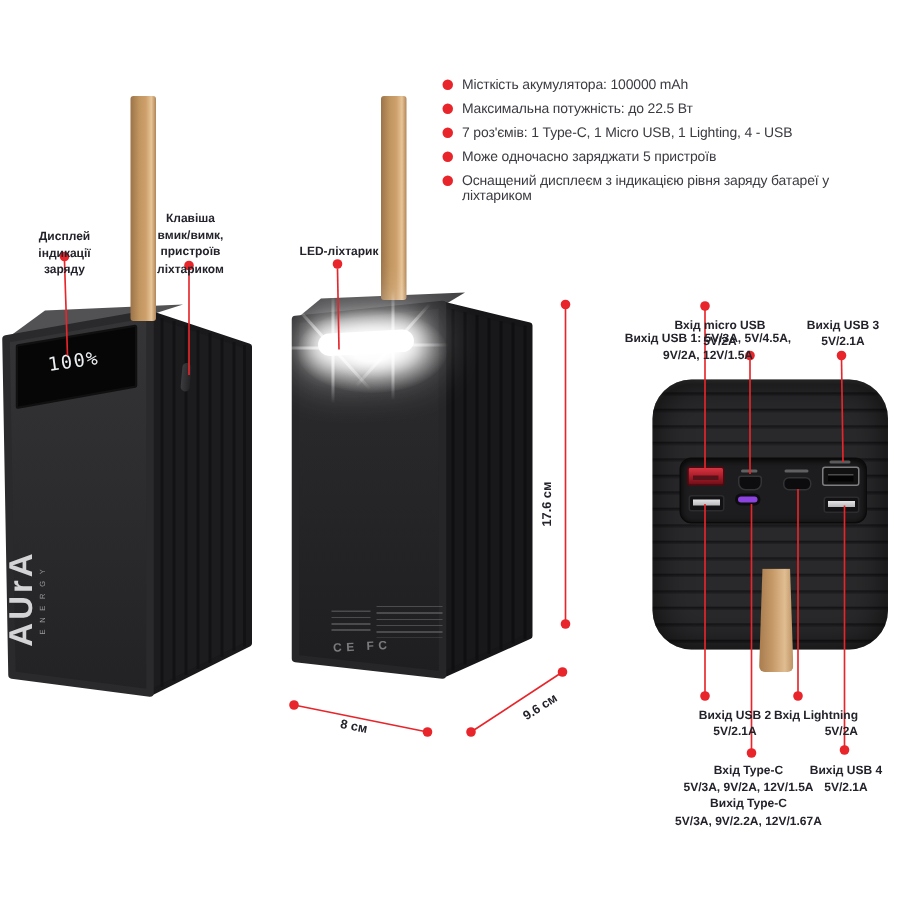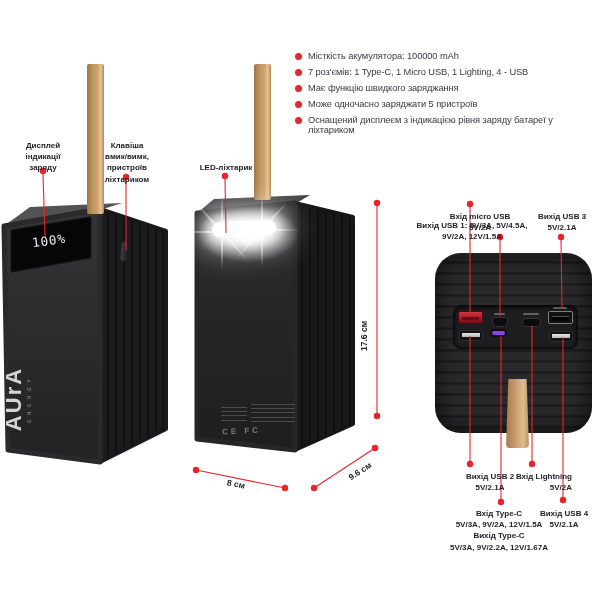--- a/index.html
+++ b/index.html
@@ -216,37 +216,37 @@
   </g>
 </svg>
 
 <div class="abs features">
   <div class="feature-item">
       <span class="bullet"></span>
       <span>Місткість акумулятора: 100000 mAh</span>
     </div>
   <div class="feature-item">
       <span class="bullet"></span>
+      <span>Максимальна потужність: до 22.5 Вт</span>
+    </div>
+  <div class="feature-item">
+      <span class="bullet"></span>
       <span>7 роз'ємів: 1 Type-C, 1 Micro USB,  1 Lighting, 4 - USB</span>
     </div>
   <div class="feature-item">
       <span class="bullet"></span>
-      <span>Має функцію швидкого заряджання</span>
-    </div>
-  <div class="feature-item">
-      <span class="bullet"></span>
       <span>Може одночасно заряджати 5 пристроїв</span>
     </div>
   <div class="feature-item">
       <span class="bullet"></span>
       <span>Оснащений дисплеєм з індикацією рівня заряду батареї у ліхтариком</span>
     </div>
 </div>
 
-<div class="lbl" style="left:16px; top:140px; width:54px;">Дисплей
+<div class="lbl" style="left:16px; top:152px; width:54px;">Дисплей
 індикації
 заряду</div>
 <div class="lbl" style="left:99px; top:140px; width:56px;">Клавіша
 вмик/вимк,
 пристроїв
 ліхтариком</div>
 <div class="lbl" style="left:193px; top:162px; width:66px;">LED-ліхтарик</div>
 
 <div class="dim dim-v" style="left:359px; top:287px; height:64px;">17.6 см</div>
 <div class="dim" style="left:334px; top:466px; width:52px; text-align:center; transform:rotate(-33deg);">9.6 см</div>

